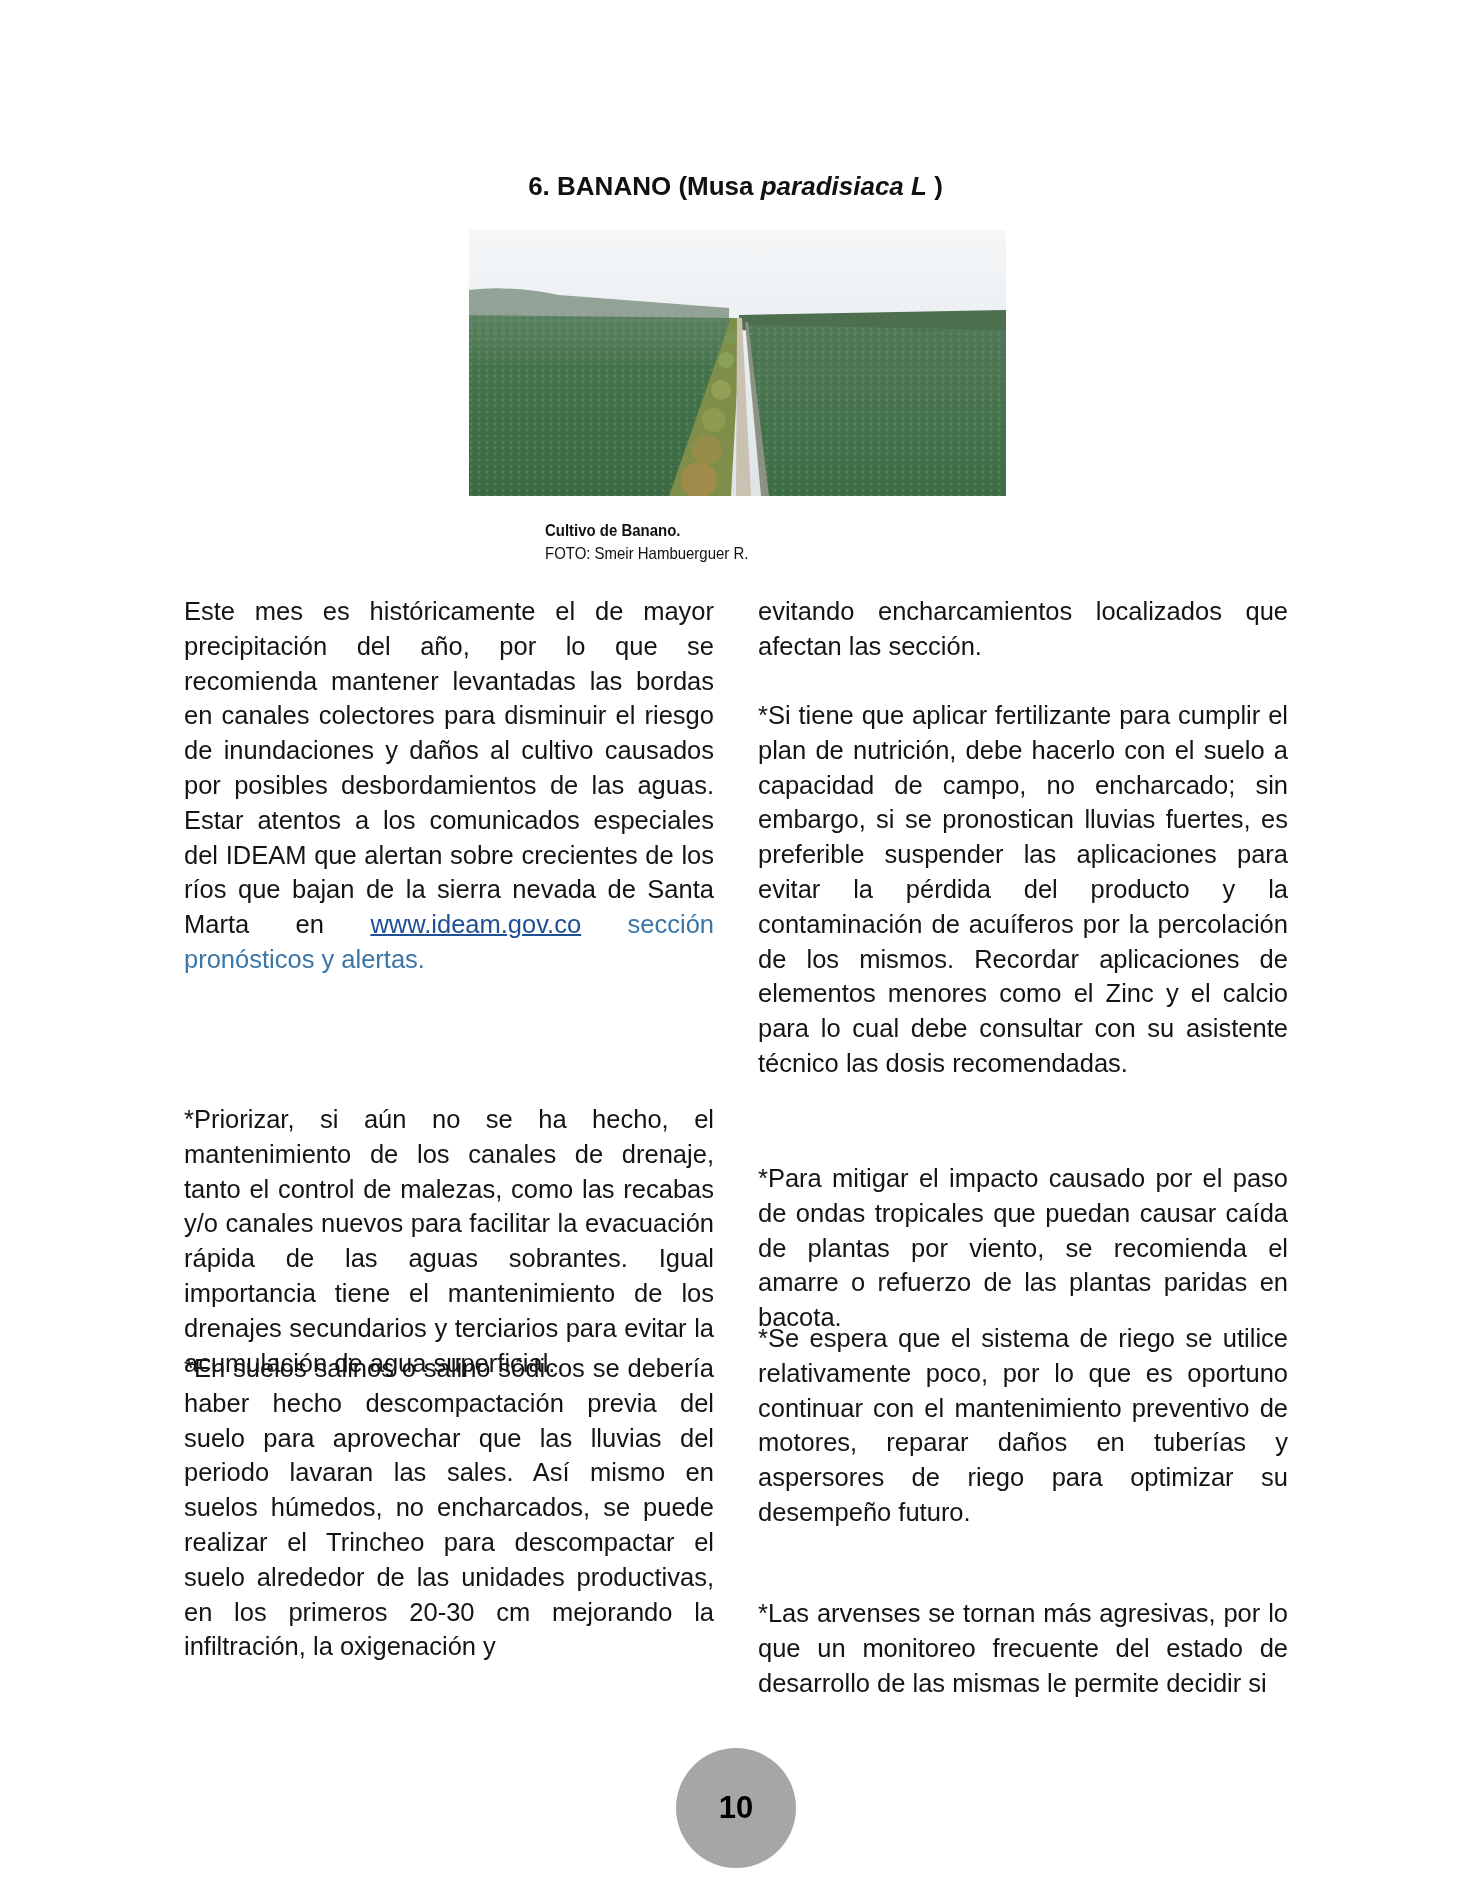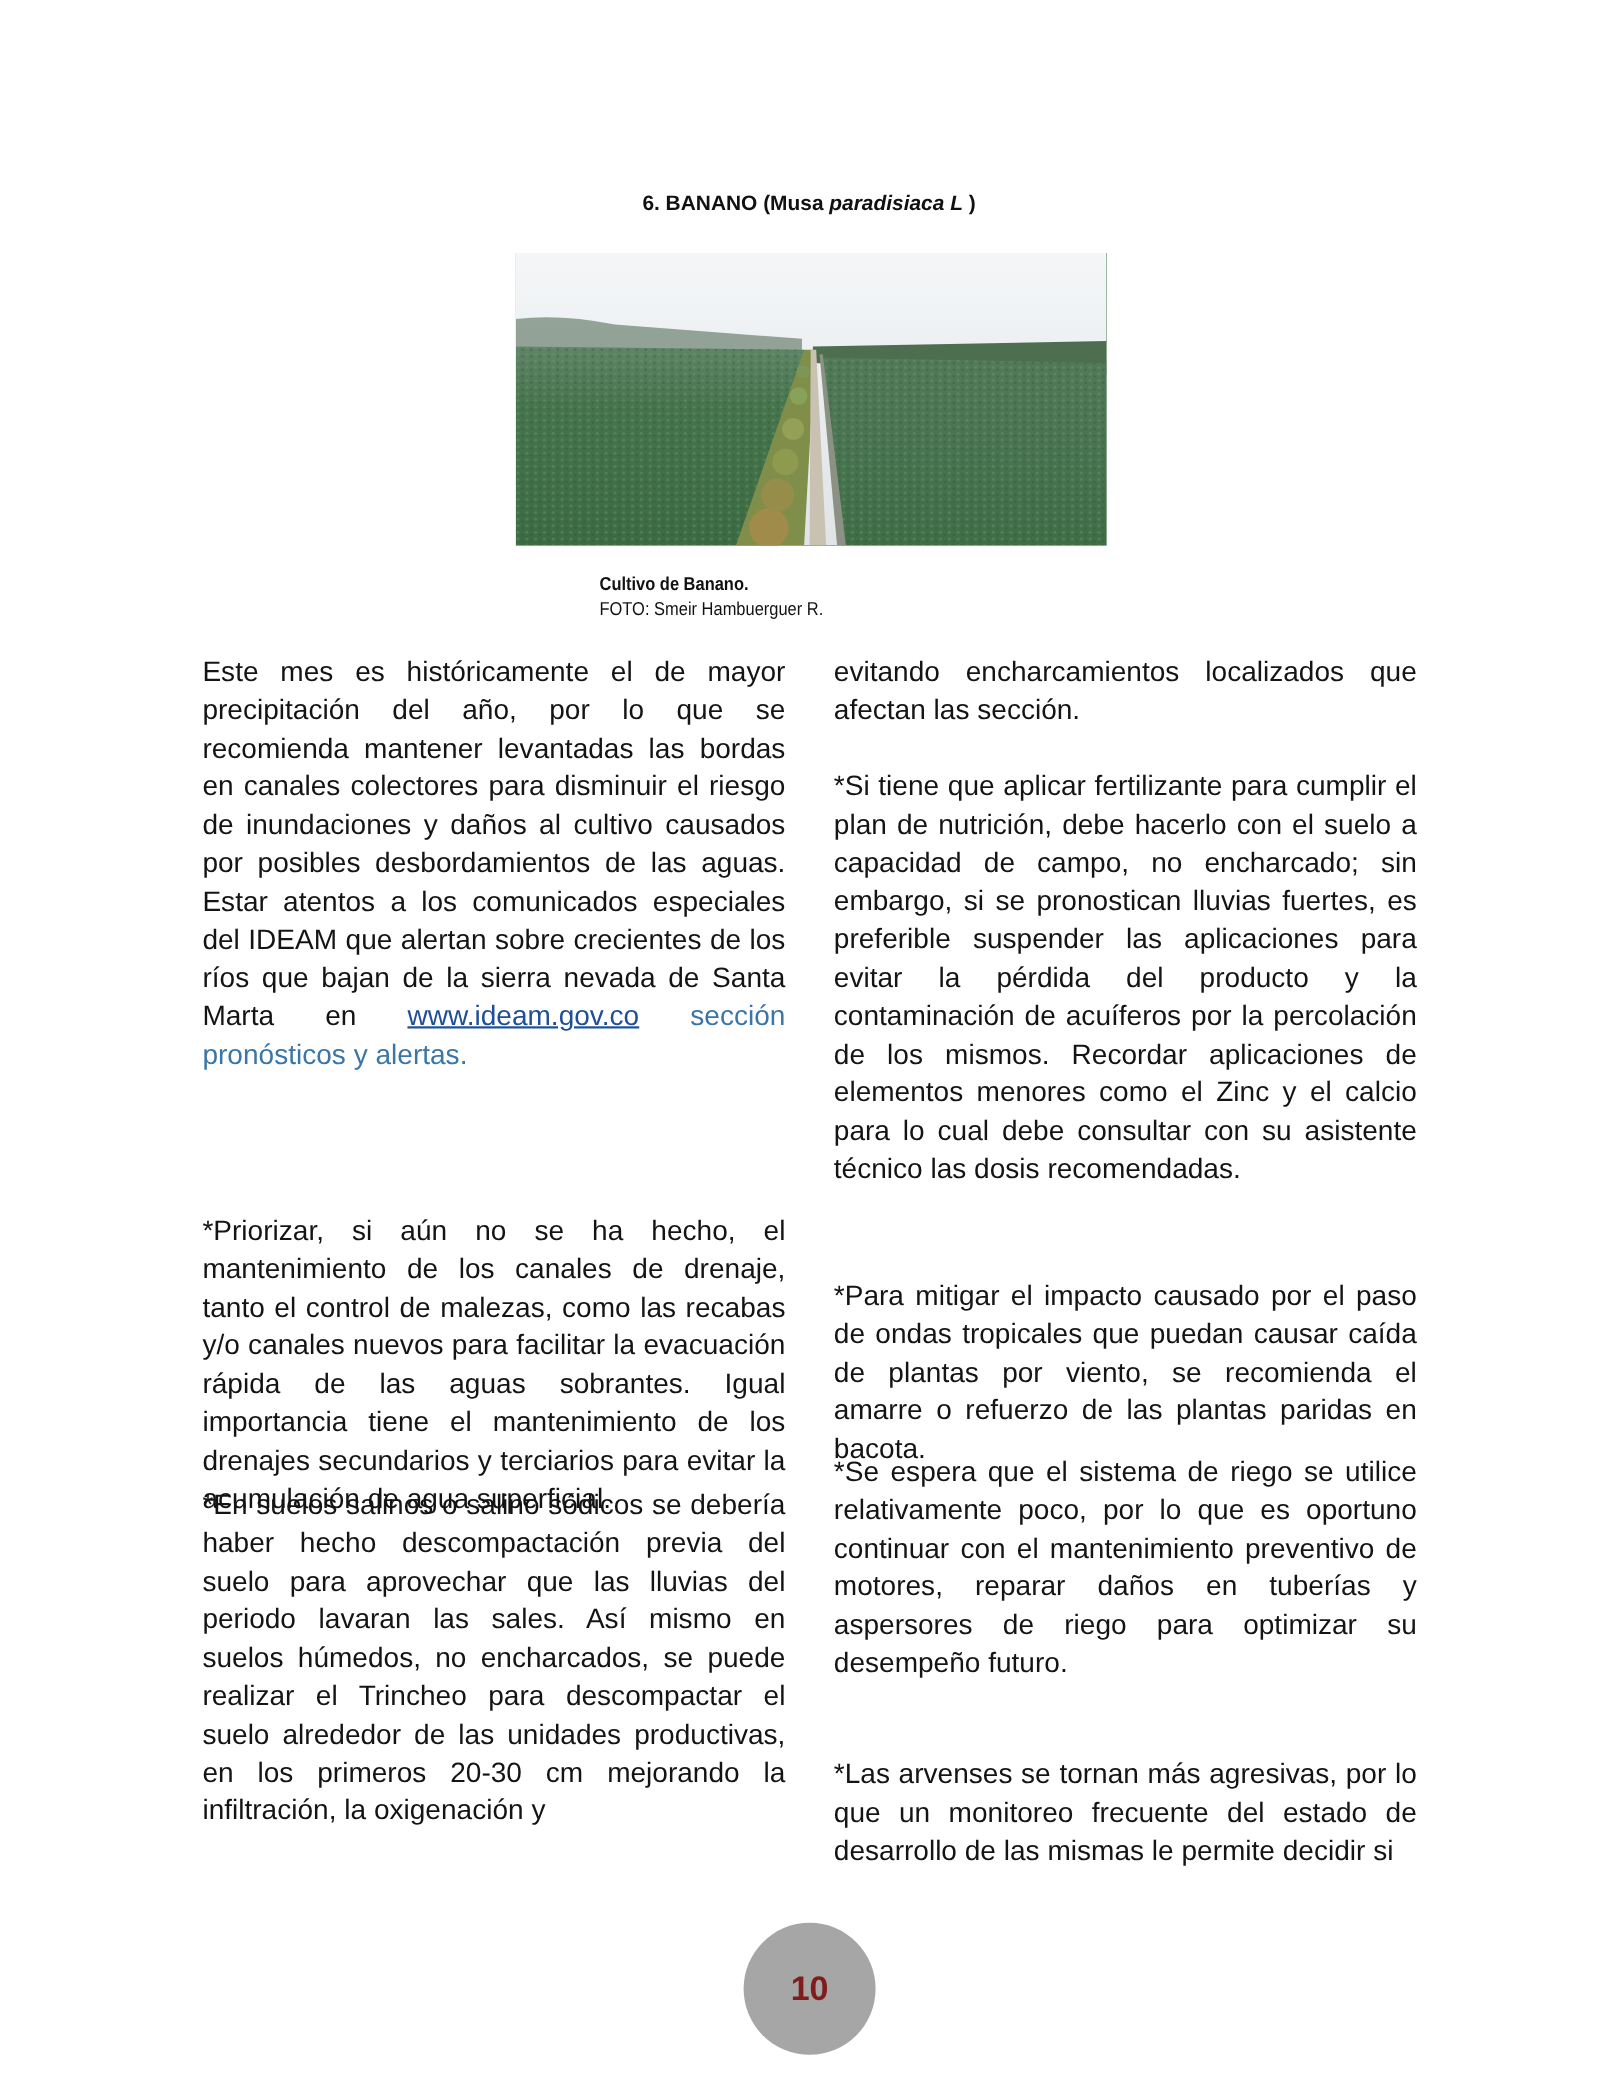--- a/index.html
+++ b/index.html
@@ -1,36 +1,36 @@
 <!DOCTYPE html>
 <html><head>
 <meta charset="utf-8">
 <style>
   html, body { margin: 0; padding: 0; background: #ffffff; }
   body { width: 1471px; height: 1892px; position: relative; overflow: hidden;
          font-family: "Liberation Sans", sans-serif; color: #111111; }
   .title { position: absolute; left: 0; width: 1471px; top: 171px; text-align: center;
-           font-size: 19px; font-weight: bold; line-height: 30px; }
+           font-size: 26px; font-weight: bold; line-height: 30px; }
   .title i { font-style: italic; }
   .photo { position: absolute; left: 469px; top: 230px; width: 537px; height: 266px; overflow: hidden;
            background: #3d6b45; }
   .photo svg { display: block; width: 100%; height: 100%; }
   .caption { position: absolute; left: 545px; top: 519px; font-size: 17px; line-height: 23px;
              transform: scaleX(0.88); transform-origin: left top; color: #111; }
   .caption .cap-title { font-weight: bold; display: block; }
   .caption .cap-credit { display: block; }
   .para { position: absolute; width: 530px; font-size: 25.5px; line-height: 34.8px;
           text-align: justify; color: #141414; margin: 0; }
   .left { left: 184px; }
   .right { left: 758px; }
   .link { color: #1f4f95; text-decoration: underline; text-decoration-thickness: 2px; }
   .link-rest { color: #3a76a8; }
   .page-num { position: absolute; left: 676px; top: 1748px; width: 120px; height: 120px;
               border-radius: 50%; background: #a6a6a6; display: flex; align-items: center;
-              justify-content: center; color: #7f1d1d; font-weight: bold; font-size: 31px; }
+              justify-content: center; color: #000000; font-weight: bold; font-size: 31px; }
 </style>
 </head>
 <body>
 
 <h1 class="title" style="margin:0;">
   <span>6. BANANO (Musa </span><i>paradisiaca L</i><span> )</span>
 </h1>
 
 <div class="photo" title="Aerial view of banana plantation with tree-lined road">
   <svg viewBox="0 0 537 266" preserveAspectRatio="none">

